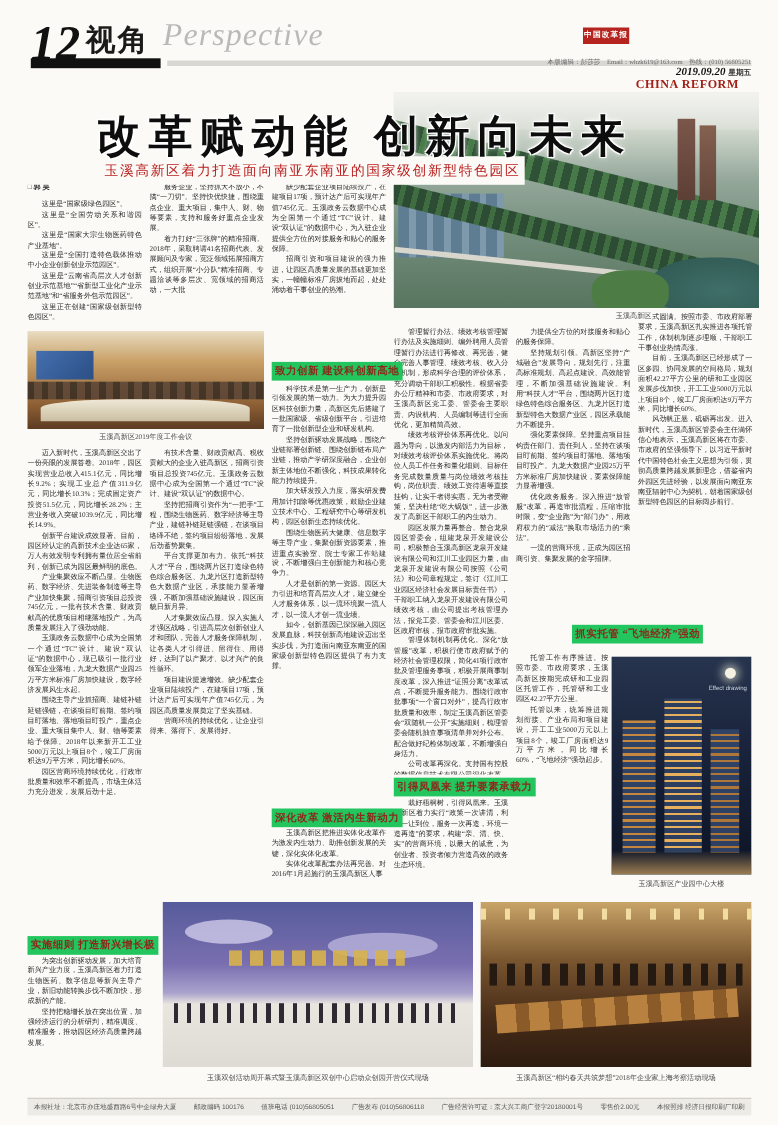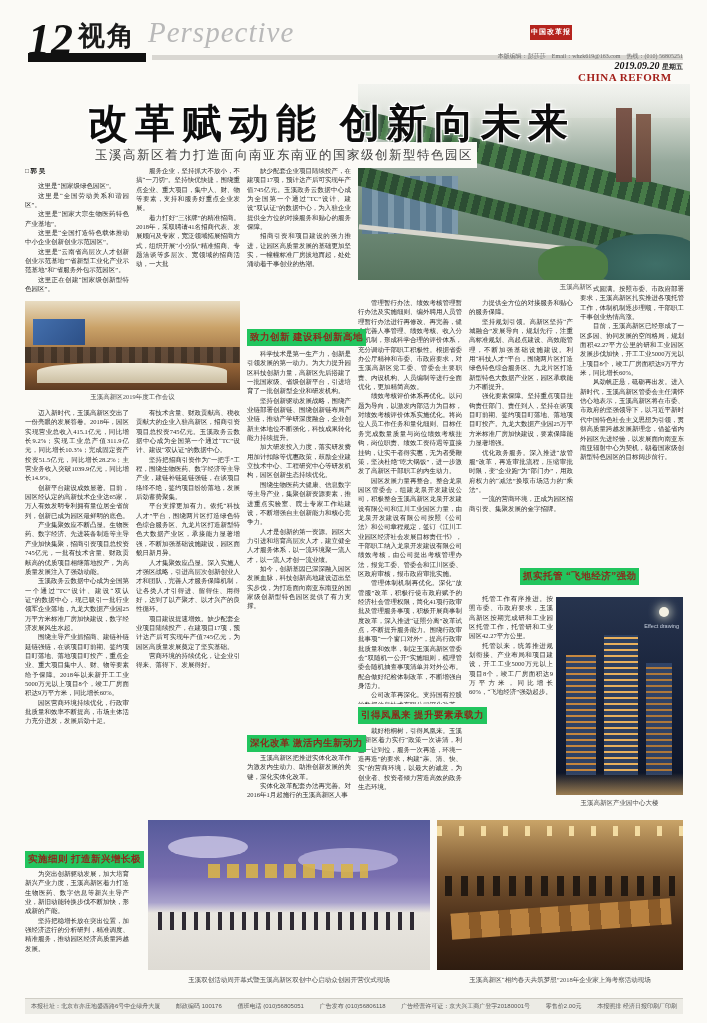--- a/index.html
+++ b/index.html
@@ -15,21 +15,21 @@
              font-size:7px;font-weight:bold;text-align:center;line-height:15px;letter-spacing:1px;}
   .mast-en{position:absolute;left:578px;top:26px;font-size:11px;font-weight:bold;color:#a3201a;letter-spacing:0.5px;margin-top:45px;}
   .mast-date{position:absolute;right:24px;top:40px;font-size:10px;font-weight:bold;font-style:italic;color:#111;margin-top:20px;}
   .mast-date .wk{font-size:7px;color:#333;font-style:normal;}
   .mast-contact{position:absolute;right:24px;top:52px;font-size:6px;color:#666;}
   
   .headline{position:absolute;left:88px;top:96px;z-index:5;font-size:40px;font-weight:bold;color:#0d0d0d;
             letter-spacing:7px;white-space:nowrap;
             text-shadow:0 0 2px #fff,1px 1px 0 #fff,-1px -1px 0 #fff,1px -1px 0 #fff,-1px 1px 0 #fff,0 0 6px #fff;}
   .subtitle-band{position:absolute;left:25px;top:142px;width:452px;height:26px;background:#fbfaf6;z-index:4;}
-  .subtitle{position:absolute;left:95px;top:147px;z-index:5;font-size:12.5px;color:#404040;letter-spacing:1.5px;white-space:nowrap;}
+  .subtitle{position:absolute;left:95px;top:147px;z-index:5;font-size:12.5px;color:#b91c1c;letter-spacing:1.5px;white-space:nowrap;}
   
   .seg{position:absolute;width:104px;overflow:hidden;font-size:6.5px;line-height:9.35px;text-align:justify;color:#2b2b2b;}
   .seg p.para{margin:0;text-indent:13px;}
   .seg .byline{margin:0 0 6px 0;font-weight:bold;color:#222;}
   .subhead{position:absolute;z-index:3;font-size:9.5px;font-weight:bold;color:#8a2a1b;background:#22c55e;
            padding:2px 3px;white-space:nowrap;letter-spacing:0.5px;}
   .caption{position:absolute;z-index:3;font-size:6.5px;color:#4a4a4a;text-align:center;}
   
   .photo{position:absolute;overflow:hidden;}
   .aerial{left:358px;top:84px;width:332px;height:196px;background:linear-gradient(180deg,#e7e9e4 0%,#cfd6cc 18%,#95a89b 40%,#6f8a78 70%,#58755f 100%);}

